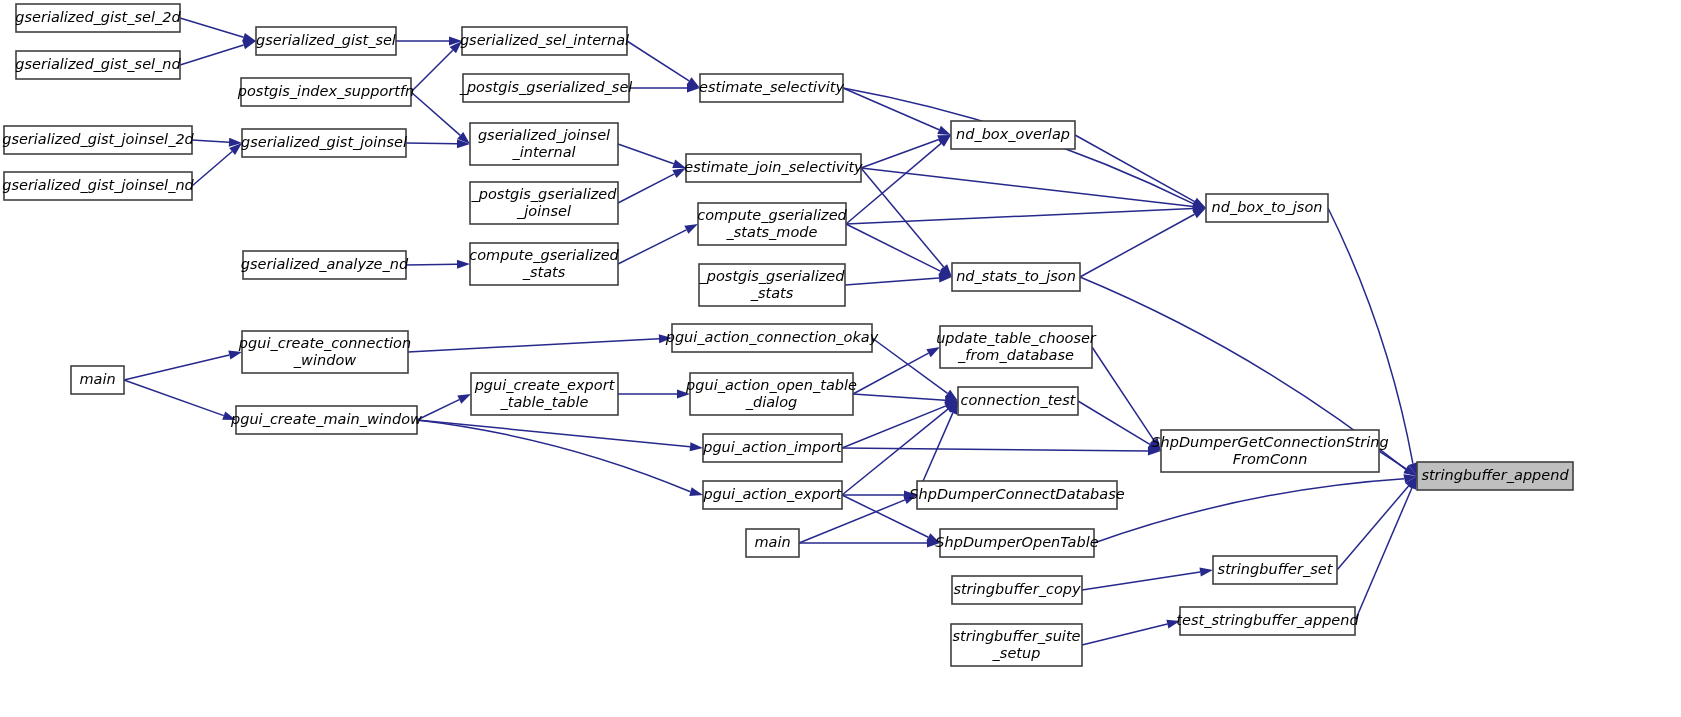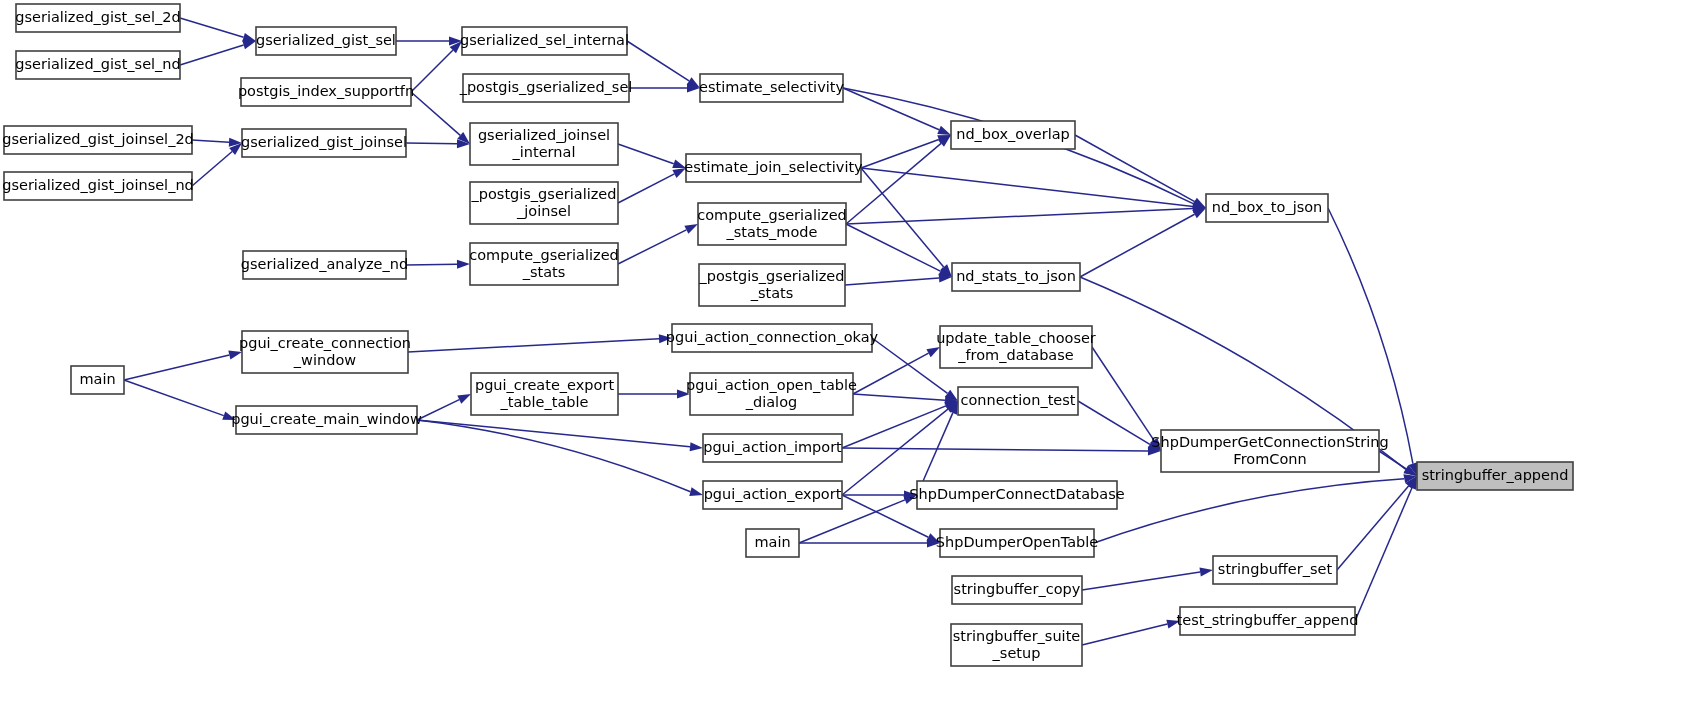--- a/index.html
+++ b/index.html
@@ -6,20 +6,21 @@
     margin: 0;
     padding: 0;
     background: #ffffff;
   }
   #canvas-wrap {
     position: relative;
     width: 1681px;
     height: 717px;
     background: #ffffff;
     overflow: hidden;
+    font-style: italic;
   }
   svg#graph {
     display: block;
     width: 1681px;
     height: 717px;
     font-family: "DejaVu Sans", "Liberation Sans", sans-serif;
   }
   .node-rect {
     fill: #ffffff;
     stroke: #404040;

